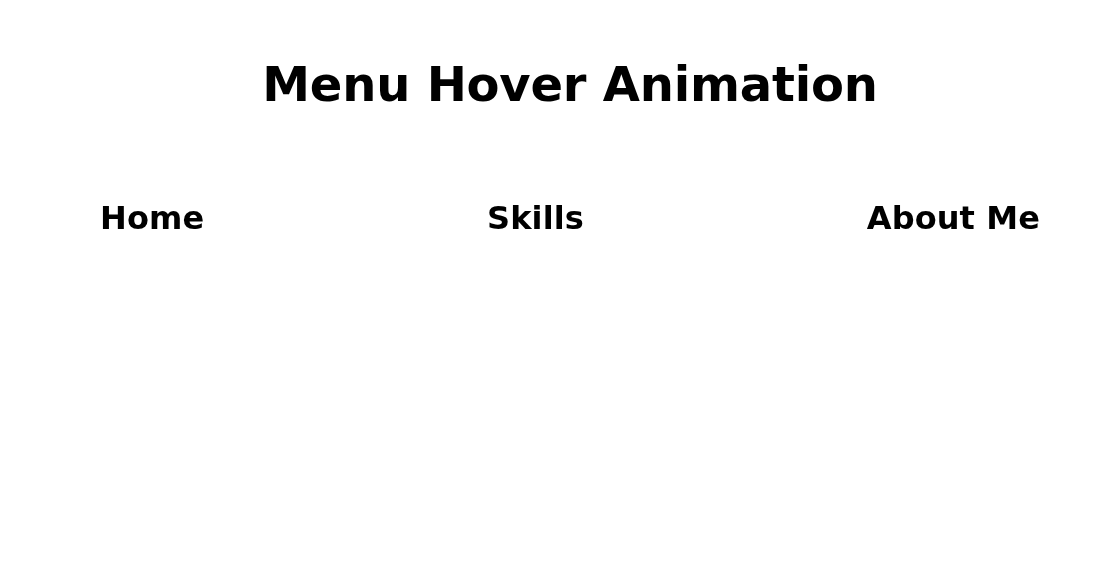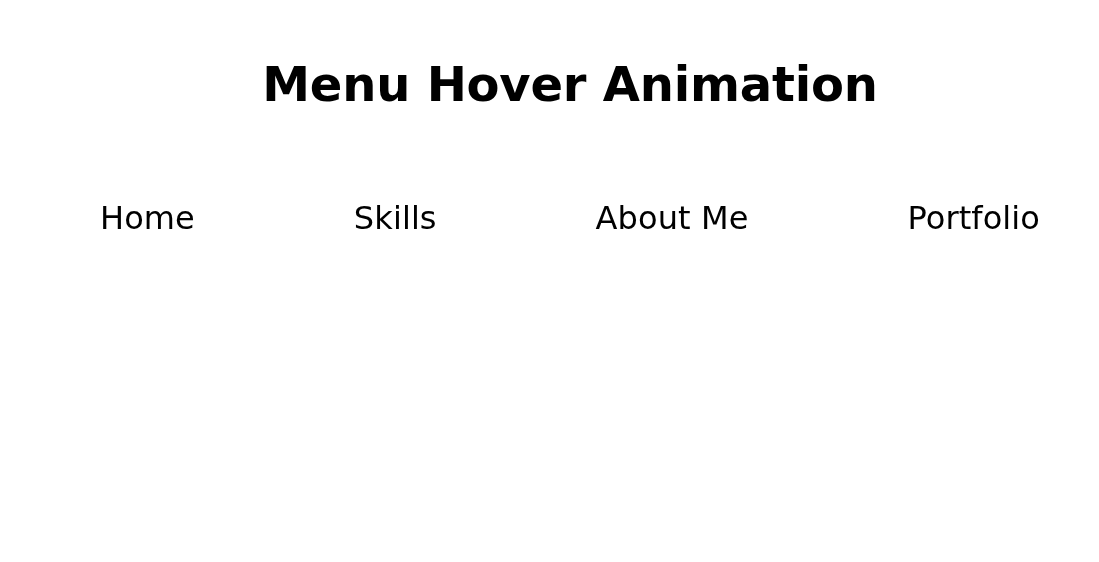--- a/index.html
+++ b/index.html
@@ -64,21 +64,21 @@
   }
 
   .menu-item {
     display: block;
   }
 
   .menu-link {
     display: inline-block;
     font-family: "DejaVu Sans", "Liberation Sans", sans-serif;
     font-size: 32px;
-    font-weight: 400;
+    font-weight: 700;
     line-height: 44px;
     letter-spacing: 0.1px;
     color: #000000;
     text-decoration: none;
     white-space: nowrap;
     cursor: pointer;
     position: relative;
   }
 
   
@@ -109,24 +109,20 @@
       <li class="menu-item">
         <a class="menu-link" href="#">Skills</a>
         <span class="hover-underline"></span>
       </li>
 
       <li class="menu-item">
         <a class="menu-link" href="#">About Me</a>
         <span class="hover-underline"></span>
       </li>
 
-      <li class="menu-item">
-        <a class="menu-link" href="#">Portfolio</a>
-        <span class="hover-underline"></span>
-      </li>
 
 
     </ul>
   </nav>
 
   <div class="content-area"></div>
 
 </div>
 
 </body></html>

